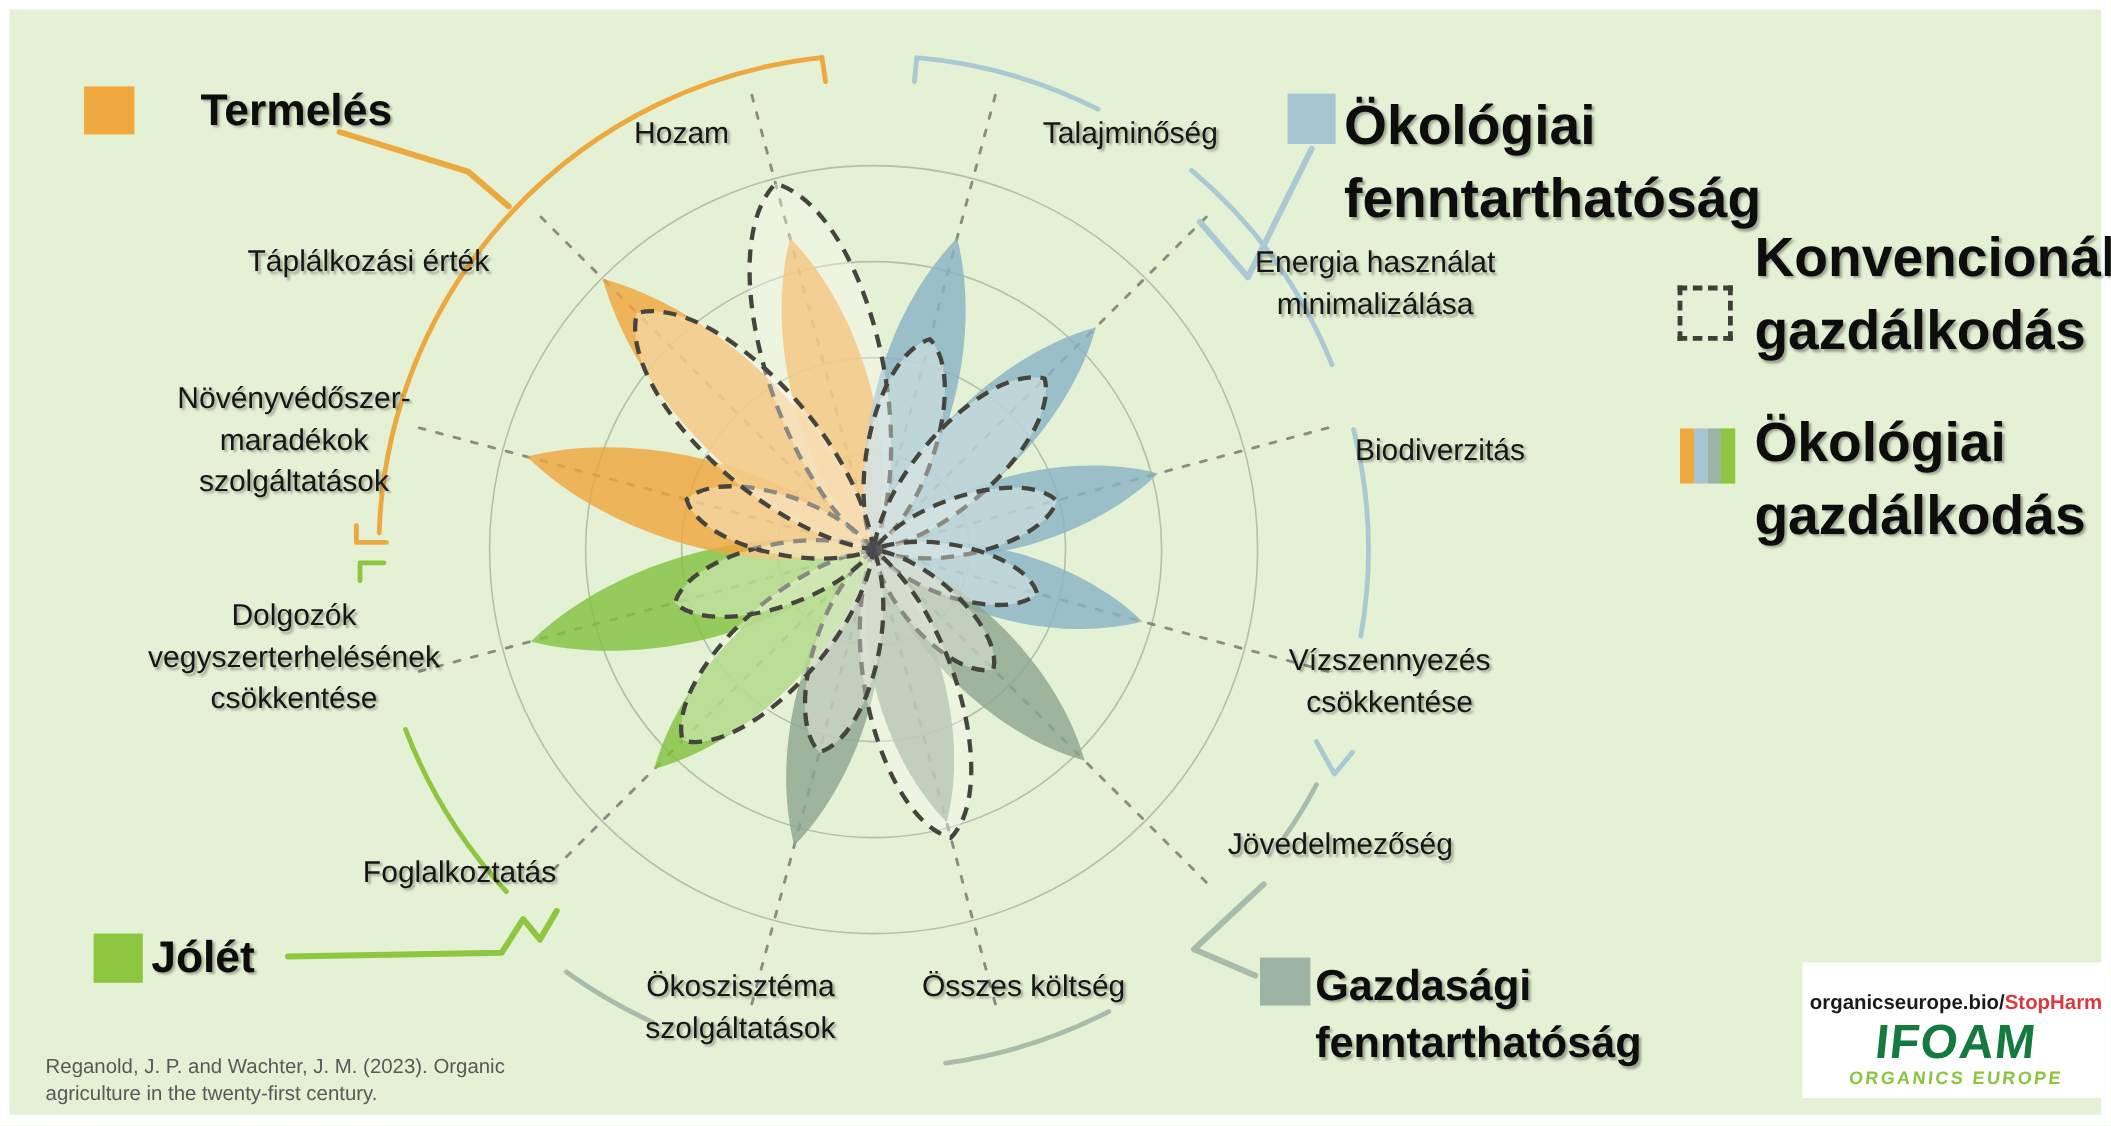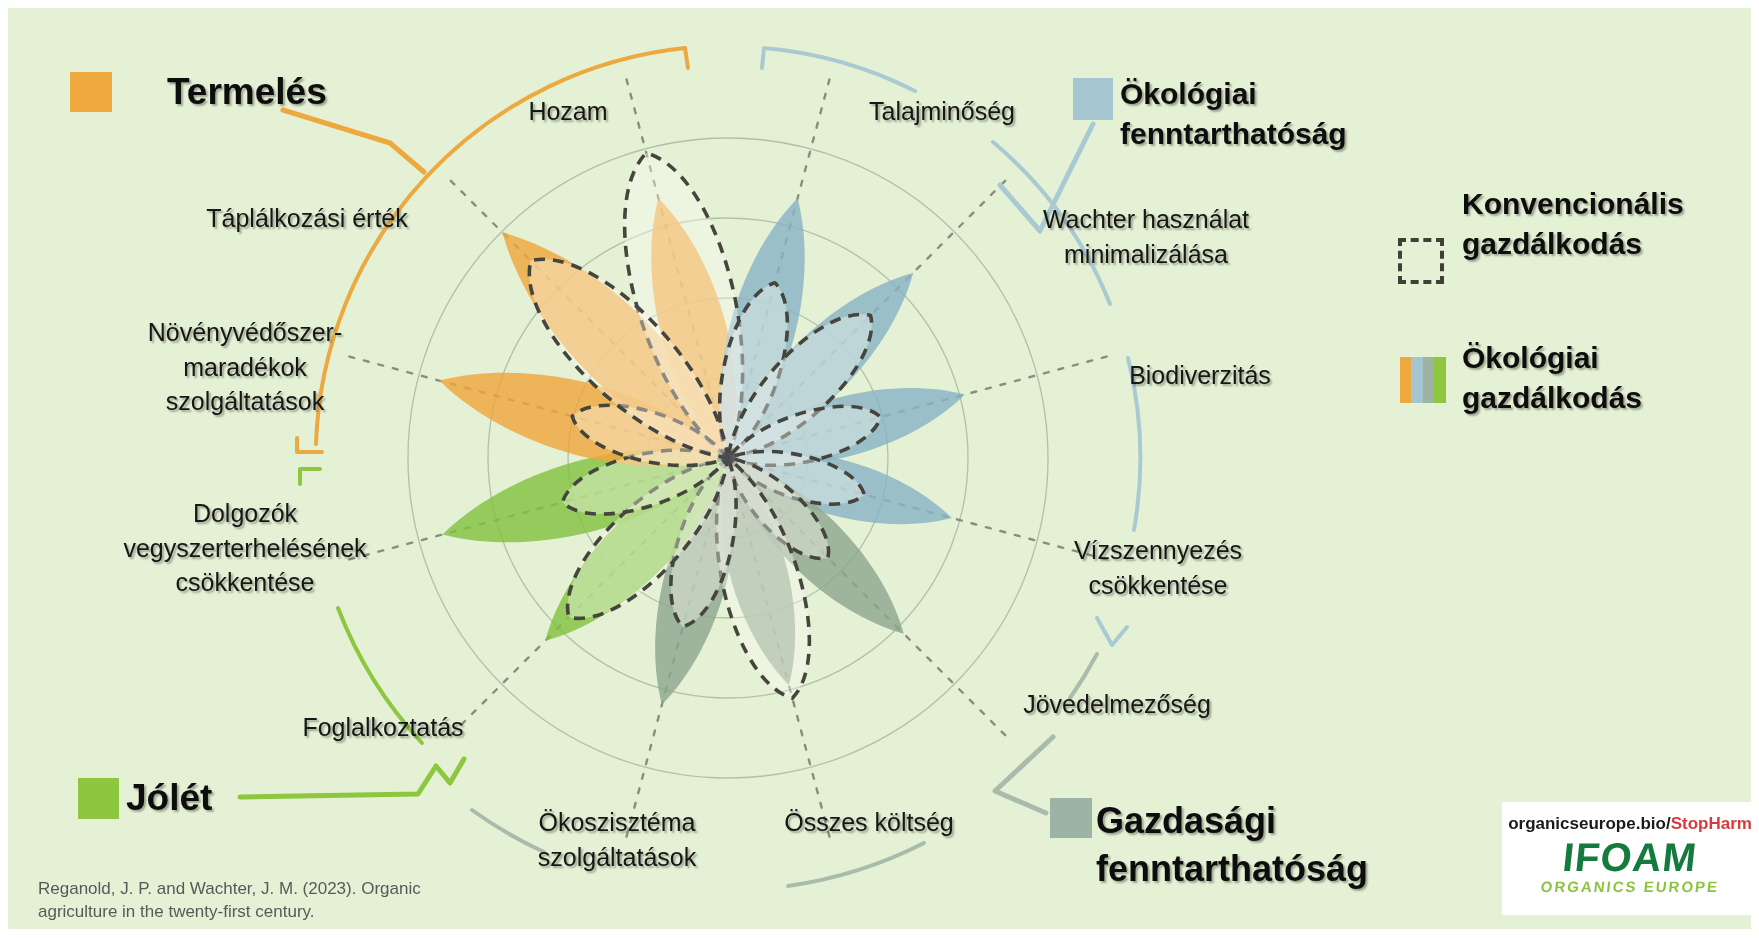--- a/index.html
+++ b/index.html
@@ -7,38 +7,38 @@
     width:1759px;height:938px;position:relative;background:#ffffff;
     font-family:"Liberation Sans", sans-serif;overflow:hidden;
   }
   .panel{position:absolute;left:8px;top:8px;width:1743px;height:921px;background:#e4f1d5;}
   svg.flower{position:absolute;left:0;top:0;}
   .lbl{
     position:absolute;text-align:center;color:#161616;font-size:25px;line-height:1.38;
     white-space:pre-line;text-shadow:2px 2px 2px rgba(70,70,60,.45);
   }
   .cat{
-    position:absolute;color:#0d0d0d;font-weight:bold;font-size:30px;line-height:1.32;
+    position:absolute;color:#0d0d0d;font-weight:bold;font-size:46px;line-height:1.32;
     white-space:pre-line;text-shadow:2px 2px 2px rgba(70,70,60,.45);
   }
   .cat.big{font-size:37px;}
   .sq{position:absolute;}
   .sq.dashed{border:4px dashed #3f3f38;background:transparent;}
   .sq.striped{
     background:linear-gradient(90deg,#f0a93f 0 25%,#a5c6d0 25% 50%,#9db4a4 50% 75%,#8dc63f 75% 100%);
   }
   .citation{
     position:absolute;left:38px;top:856px;font-size:17px;line-height:1.32;color:#595959;
     white-space:pre-line;
   }
   .logobox{
     position:absolute;left:1502px;top:802px;width:256px;height:113px;background:#ffffff;
     text-align:center;box-sizing:border-box;padding-top:12px;
   }
-  .logobox .line1{font-size:17px;font-weight:bold;color:#1a1a1a;}
+  .logobox .line1{font-size:17px;font-weight:bold;color:#1a1a1a;margin-top:12px;}
   .logobox .line1 .red{color:#d93a3f;}
   .logobox .ifoam{
     font-size:40px;font-weight:800;color:#147a3e;letter-spacing:1px;line-height:1.05;
     transform:skewX(-6deg);margin-top:2px;
   }
   .logobox .org-eu{font-size:15px;font-weight:bold;color:#8bc53f;letter-spacing:2px;transform:skewX(-6deg);}
 </style>
 </head>
 <body>
 
@@ -114,27 +114,27 @@
       <path d="M0,0 C47.2752,-63.03360000000001 45.384192,-198.1056 0,-225.12 C-45.384192,-198.1056 -47.2752,-63.03360000000001 0,0 Z" transform="translate(728,458) rotate(225)" fill="rgba(252,252,244,0.38)" stroke="#45453e" stroke-width="3.6" stroke-dasharray="11 8" stroke-linejoin="round"></path>
       <path d="M0,0 C35.9856,-47.98080000000001 34.546175999999996,-150.79680000000002 0,-171.36 C-34.546175999999996,-150.79680000000002 -35.9856,-47.98080000000001 0,0 Z" transform="translate(728,458) rotate(255)" fill="rgba(252,252,244,0.38)" stroke="#45453e" stroke-width="3.6" stroke-dasharray="11 8" stroke-linejoin="round"></path>
       <path d="M0,0 C33.8688,-45.15840000000001 32.514048,-141.9264 0,-161.28 C-32.514048,-141.9264 -33.8688,-45.15840000000001 0,0 Z" transform="translate(728,458) rotate(285)" fill="rgba(252,252,244,0.38)" stroke="#45453e" stroke-width="3.6" stroke-dasharray="11 8" stroke-linejoin="round"></path>
       <path d="M0,0 C58.5648,-78.08640000000001 56.222207999999995,-245.4144 0,-278.88 C-56.222207999999995,-245.4144 -58.5648,-78.08640000000001 0,0 Z" transform="translate(728,458) rotate(315)" fill="rgba(252,252,244,0.38)" stroke="#45453e" stroke-width="3.6" stroke-dasharray="11 8" stroke-linejoin="round"></path>
     </g>
   <circle cx="728" cy="458" r="7" fill="#4a4a52" opacity="0.85"></circle>
 </svg>
 
 <div class="lbl" style="left:468px;top:94px;width:200px;">Hozam</div>
 <div class="lbl" style="left:792px;top:94px;width:300px;">Talajminőség</div>
-<div class="lbl" style="left:996px;top:202px;width:300px;">Wachter használat
+<div class="lbl" style="left:996px;top:202px;width:300px;">Energia használat
 minimalizálása</div>
 <div class="lbl" style="left:1050px;top:358px;width:300px;">Biodiverzitás</div>
 <div class="lbl" style="left:1008px;top:533px;width:300px;">Vízszennyezés
 csökkentése</div>
 <div class="lbl" style="left:967px;top:687px;width:300px;">Jövedelmezőség</div>
-<div class="lbl" style="left:719px;top:805px;width:300px;text-align:center;">Összes költség</div>
+<div class="lbl" style="left:703px;top:805px;width:300px;text-align:center;">Összes költség</div>
 <div class="lbl" style="left:467px;top:805px;width:300px;">Ökoszisztéma
 szolgáltatások</div>
 <div class="lbl" style="left:233px;top:710px;width:300px;">Foglalkoztatás</div>
 <div class="lbl" style="left:75px;top:496px;width:340px;">Dolgozók
 vegyszerterhelésének
 csökkentése</div>
 <div class="lbl" style="left:75px;top:315px;width:340px;">Növényvédőszer-
 maradékok
 szolgáltatások</div>
 <div class="lbl" style="left:157px;top:201px;width:300px;">Táplálkozási érték</div>

